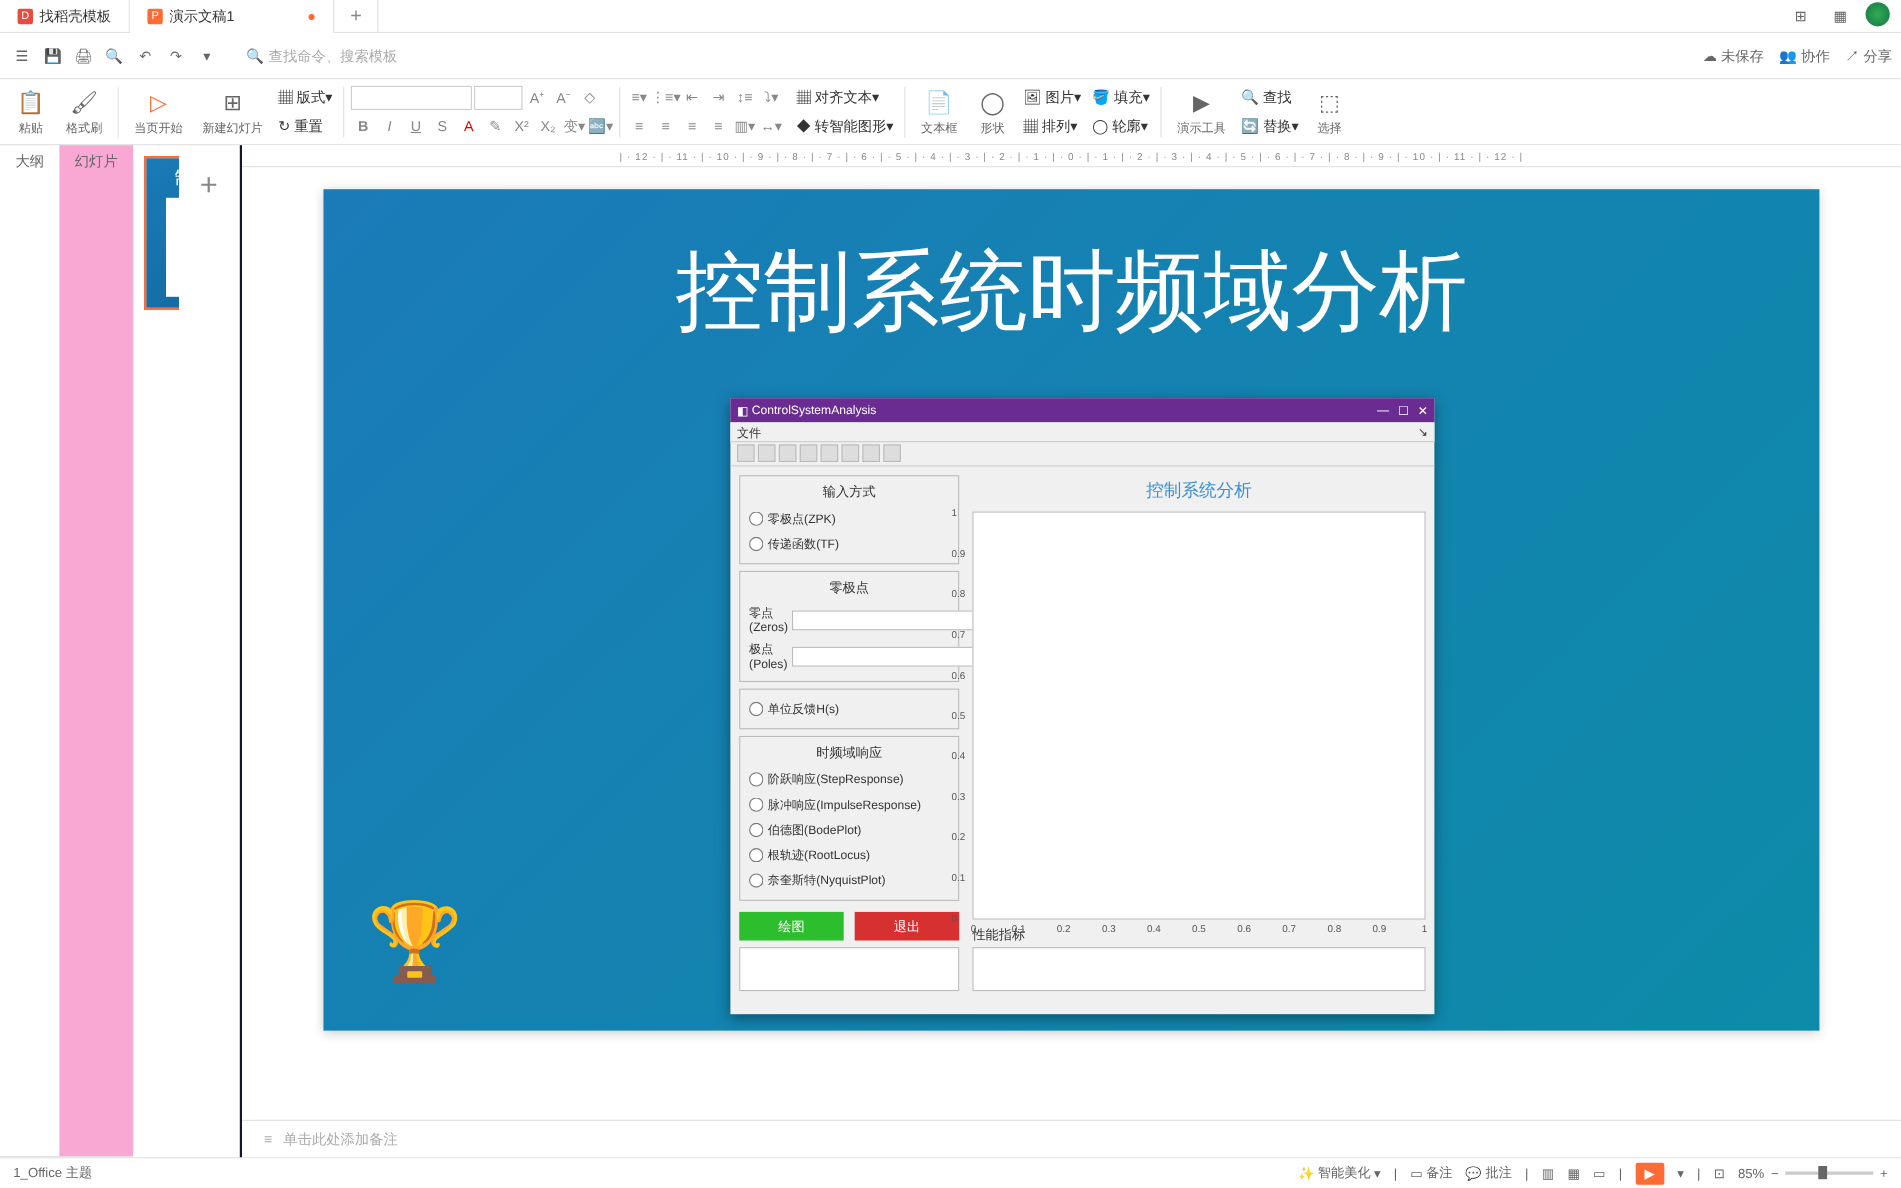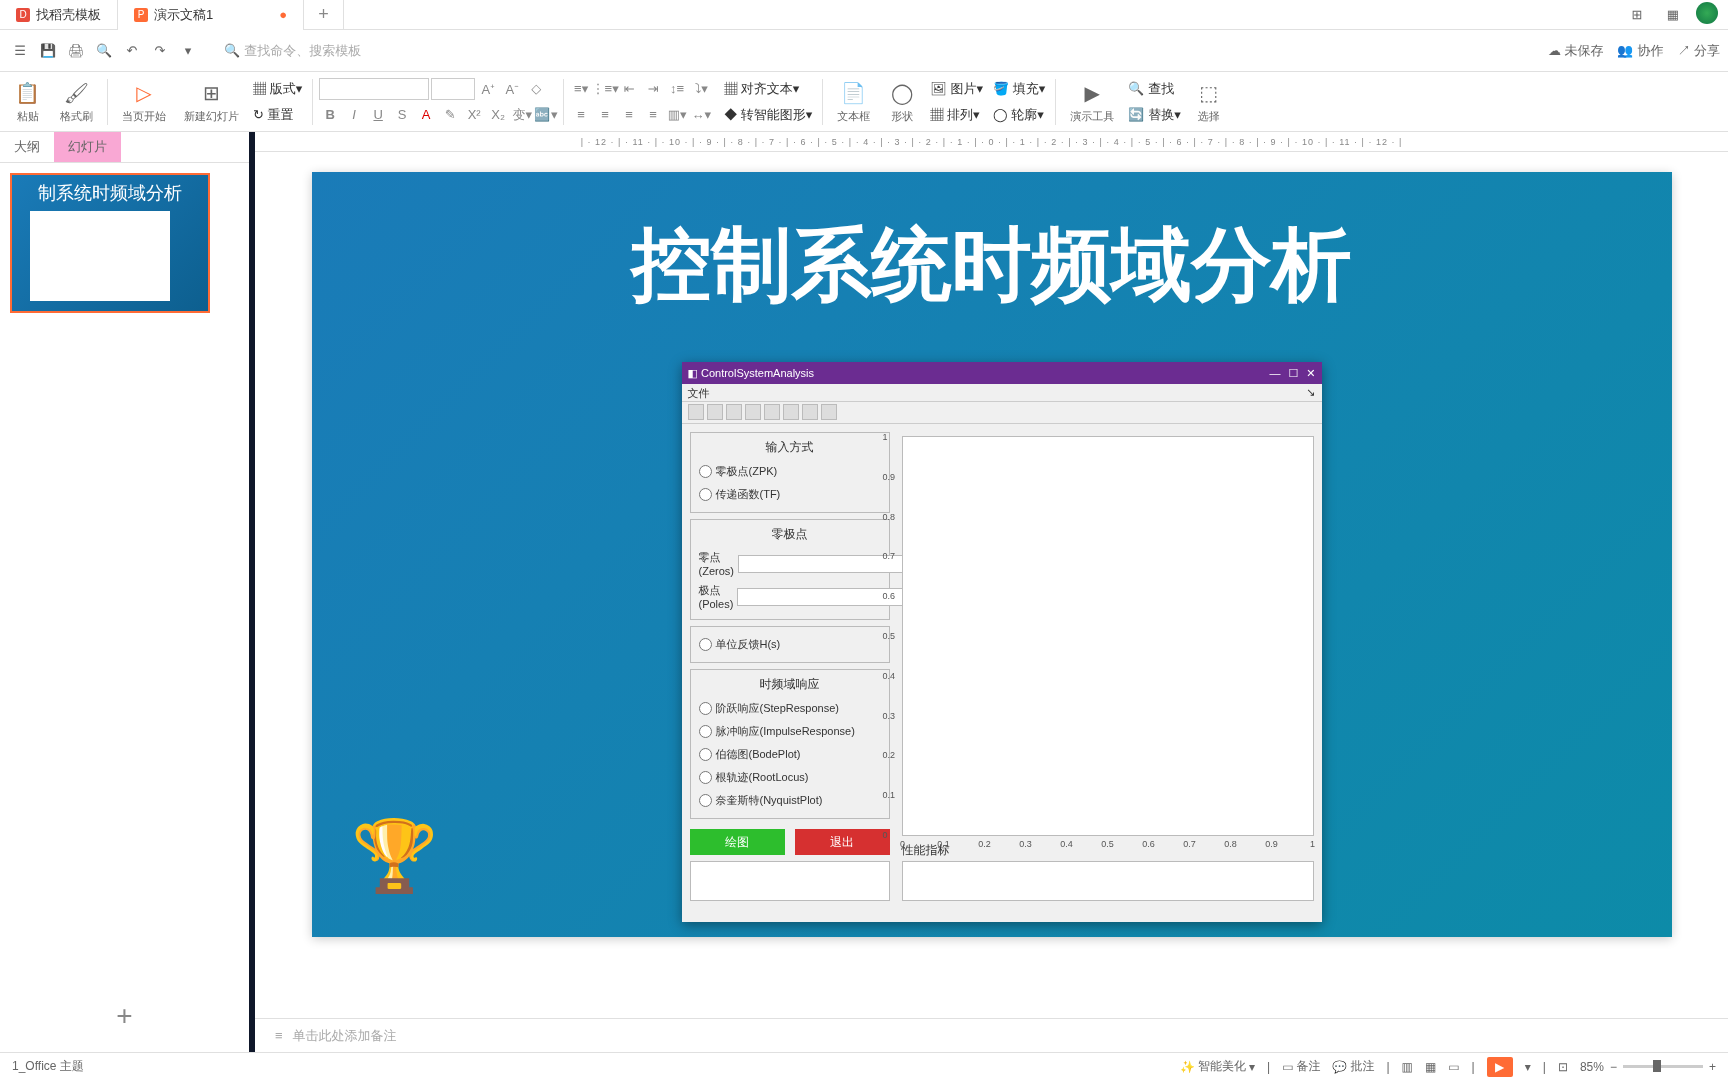--- a/index.html
+++ b/index.html
@@ -21,34 +21,34 @@
 .ribbon{height:60px;display:flex;align-items:center;padding:0 6px;border-bottom:1px solid #e0e0e0;gap:2px}
 .rgroup{display:flex;flex-direction:column;align-items:center;padding:2px 8px;gap:2px;font-size:11px;color:#666;cursor:pointer}
 .rgroup-icon{width:28px;height:28px;display:flex;align-items:center;justify-content:center;font-size:20px}
 .rgroup-sm{flex-direction:row;padding:2px 4px;gap:3px}
 .vsep{width:1px;height:46px;background:#e0e0e0;margin:0 4px}
 .font-box{width:110px;height:22px;border:1px solid #ccc;padding:0 4px;font-size:12px}
 .num-box{width:44px;height:22px;border:1px solid #ccc;padding:0 4px;font-size:12px}
 .fmt-row{display:flex;gap:2px;align-items:center}
 .fmt-btn{width:22px;height:22px;display:flex;align-items:center;justify-content:center;color:#888;cursor:pointer;font-size:13px}
 .main{display:flex;height:calc(100% - 30px - 42px - 60px - 28px)}
-.sidebar{width:255px;border-right:6px solid #0f172a;display:flex;flex-direction:column}
+.sidebar{width:220px;border-right:2px solid #0f172a;display:flex;}
 .side-tabs{display:flex;border-bottom:1px solid #e0e0e0}
 .stab{padding:6px 14px;cursor:pointer;color:#666}
 .stab-active{background:#f9a8d4}
 .thumbs{flex:1;padding:10px;overflow:auto}
 .thumb{width:200px;height:140px;border:2px solid #ff6b35;background:linear-gradient(135deg,#1a7bb8,#0d5f8f);position:relative;margin-bottom:12px;cursor:pointer}
 .thumb-title{color:#fff;font-size:18px;font-weight:normal;text-align:center;padding:6px 2px}
 .thumb-dialog{position:absolute;left:18px;top:36px;width:140px;height:90px;background:#fff}
 .add-slide{text-align:center;font-size:28px;color:#888;padding:20px;cursor:pointer}
 .canvas-area{flex:1;background:#fff;position:relative;display:flex;flex-direction:column}
 .ruler{height:20px;background:#fff;border-bottom:1px solid #e0e0e0;display:flex;align-items:center;justify-content:center;font-size:9px;color:#888;letter-spacing:1px}
 .slide-wrap{flex:1;display:flex;align-items:flex-start;justify-content:center;padding:20px;overflow:auto}
 .slide{width:1360px;height:765px;background:linear-gradient(135deg,#1a7bb8,#0d8ba8);position:relative;box-shadow:0 2px 10px rgba(0,0,0,0.2)}
-.slide-title{color:#fff;font-size:80px;font-weight:bold;text-align:center;padding-top:40px}
+.slide-title{color:#fff;font-size:80px;font-weight:normal;text-align:center;padding-top:40px}
 .trophy{position:absolute;left:40px;bottom:40px;font-size:70px}
 .dialog{position:absolute;left:370px;top:190px;width:640px;height:560px;background:#f0f0f0;box-shadow:0 3px 12px rgba(0,0,0,0.4)}
 .dlg-title{height:22px;background:#6b2c91;color:#fff;display:flex;align-items:center;padding:0 6px;font-size:11px}
 .dlg-win{margin-left:auto;display:flex;gap:8px}
 .dlg-menu{height:18px;background:#f0f0f0;padding:2px 6px;font-size:11px;border-bottom:1px solid #ccc;display:flex;justify-content:space-between}
 .dlg-tools{height:22px;padding:2px 6px;display:flex;gap:3px;border-bottom:1px solid #ccc}
 .dlg-tool{width:16px;height:16px;background:#ddd;border:1px solid #bbb}
 .dlg-body{display:flex;padding:8px;gap:12px}
 .dlg-left{width:200px;display:flex;flex-direction:column;gap:6px}
 .dlg-panel{border:1px solid #bbb;padding:6px;background:#f0f0f0}
@@ -319,20 +319,21 @@
                     <span>奈奎斯特(NyquistPlot)</span>
                   </label>
               </div>
               <div class="dlg-btns">
                 <div class="dlg-btn btn-g">绘图</div>
                 <div class="dlg-btn btn-r">退出</div>
               </div>
               <div class="perf-box"></div>
             </div>
             <div class="dlg-right">
+              <div class="dlg-rtitle">控制系统分析</div>
               <div class="chart" id="chart">
                   <div class="axis-tick" style="left: -20px; top: 100%; transform: translateY(-50%);">0</div>
                   <div class="axis-tick" style="left: -20px; top: 90%; transform: translateY(-50%);">0.1</div>
                   <div class="axis-tick" style="left: -20px; top: 80%; transform: translateY(-50%);">0.2</div>
                   <div class="axis-tick" style="left: -20px; top: 70%; transform: translateY(-50%);">0.3</div>
                   <div class="axis-tick" style="left: -20px; top: 60%; transform: translateY(-50%);">0.4</div>
                   <div class="axis-tick" style="left: -20px; top: 50%; transform: translateY(-50%);">0.5</div>
                   <div class="axis-tick" style="left: -20px; top: 40%; transform: translateY(-50%);">0.6</div>
                   <div class="axis-tick" style="left: -20px; top: 30%; transform: translateY(-50%);">0.7</div>
                   <div class="axis-tick" style="left: -20px; top: 20%; transform: translateY(-50%);">0.8</div>

